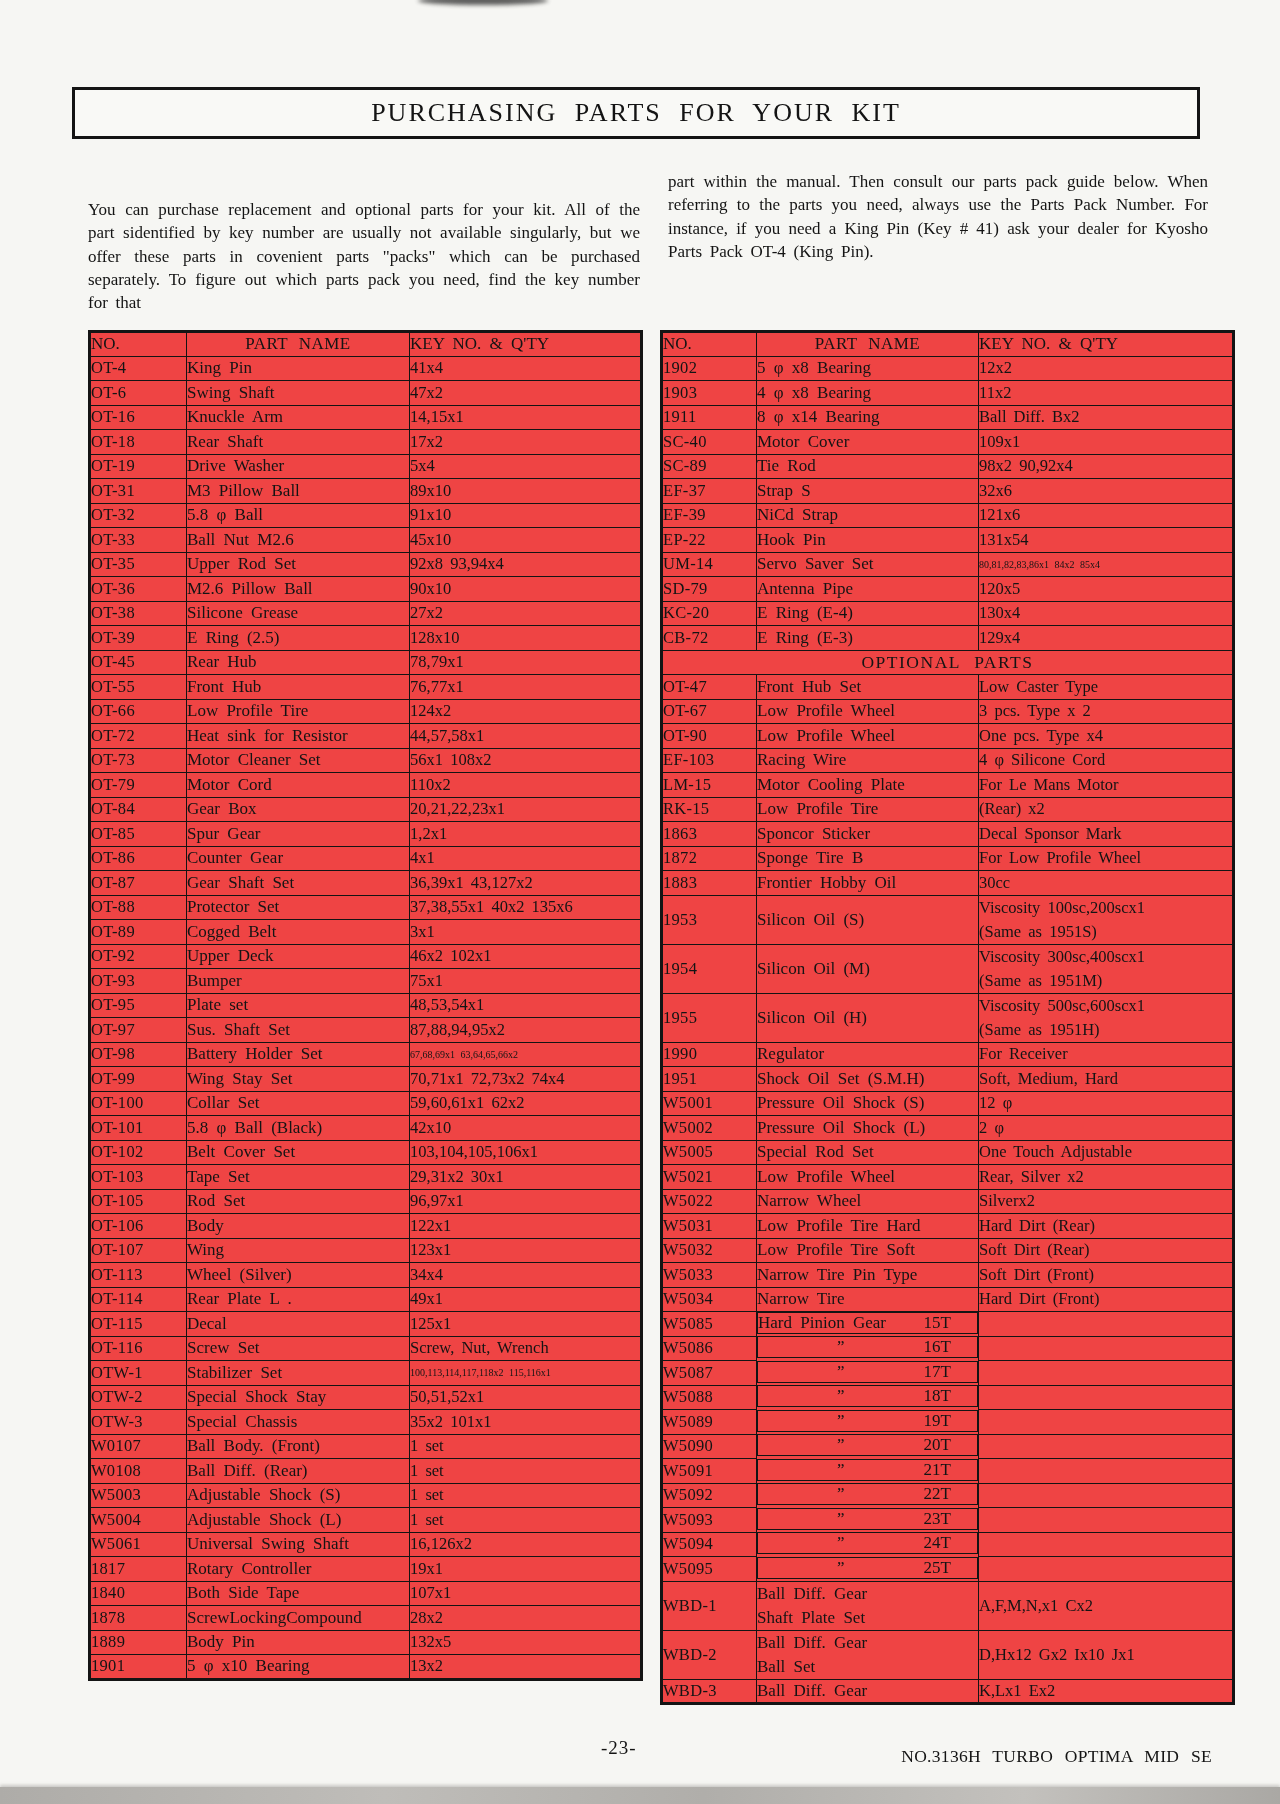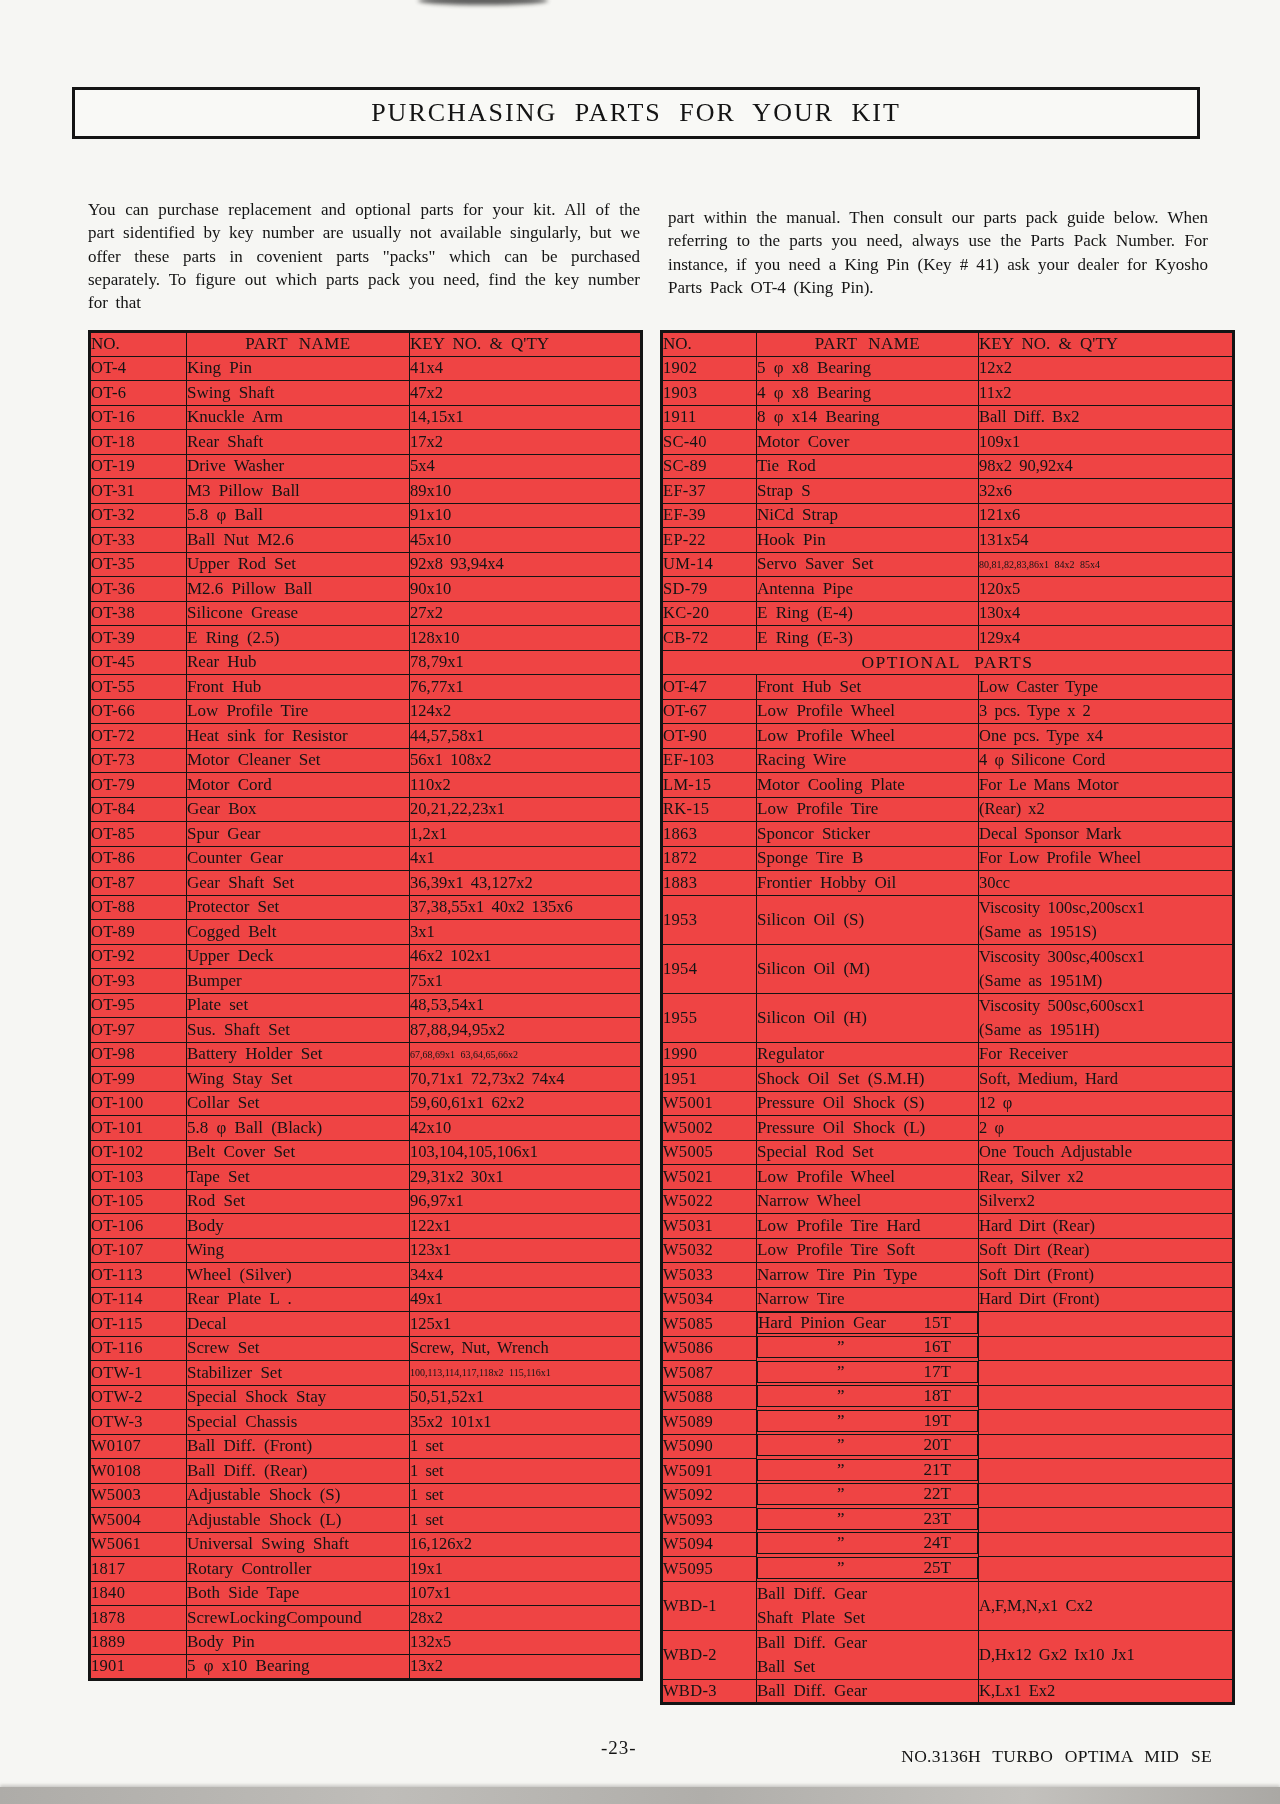--- a/index.html
+++ b/index.html
@@ -27,21 +27,21 @@
   }
   .intro{
     position:absolute;left:88px;top:170px;width:1120px;
     display:flex;gap:28px;
   }
   .intro p{
     margin:0;font-size:17px;line-height:23.3px;
     text-align:justify;word-spacing:3.5px;
   }
   .intro p.left{width:552px;margin-top:28px;}
-  .intro p.right{width:540px;margin-top:36px;}
+  .intro p.right{width:540px;}
   table.parts{
     position:absolute;border-collapse:collapse;table-layout:fixed;
     background:#ef4444;
   }
   #left-table{left:88px;top:330px;width:552px;}
   #right-table{left:660px;top:330px;width:572px;}
   table.parts th, table.parts td{
     border:1.8px solid #141414;
     padding:0;white-space:nowrap;overflow:hidden;
     font-weight:normal;
@@ -322,21 +322,21 @@
           <td class="c-name">Special Shock Stay</td>
           <td class="c-key">50,51,52x1</td>
         </tr>
         <tr>
           <td class="c-no">OTW-3</td>
           <td class="c-name">Special Chassis</td>
           <td class="c-key">35x2 101x1</td>
         </tr>
         <tr>
           <td class="c-no">W0107</td>
-          <td class="c-name">Ball Diff. (Front)</td>
+          <td class="c-name">Ball Body. (Front)</td>
           <td class="c-key">1 set</td>
         </tr>
         <tr>
           <td class="c-no">W0108</td>
           <td class="c-name">Ball Diff. (Rear)</td>
           <td class="c-key">1 set</td>
         </tr>
         <tr>
           <td class="c-no">W5003</td>
           <td class="c-name">Adjustable Shock (S)</td>

